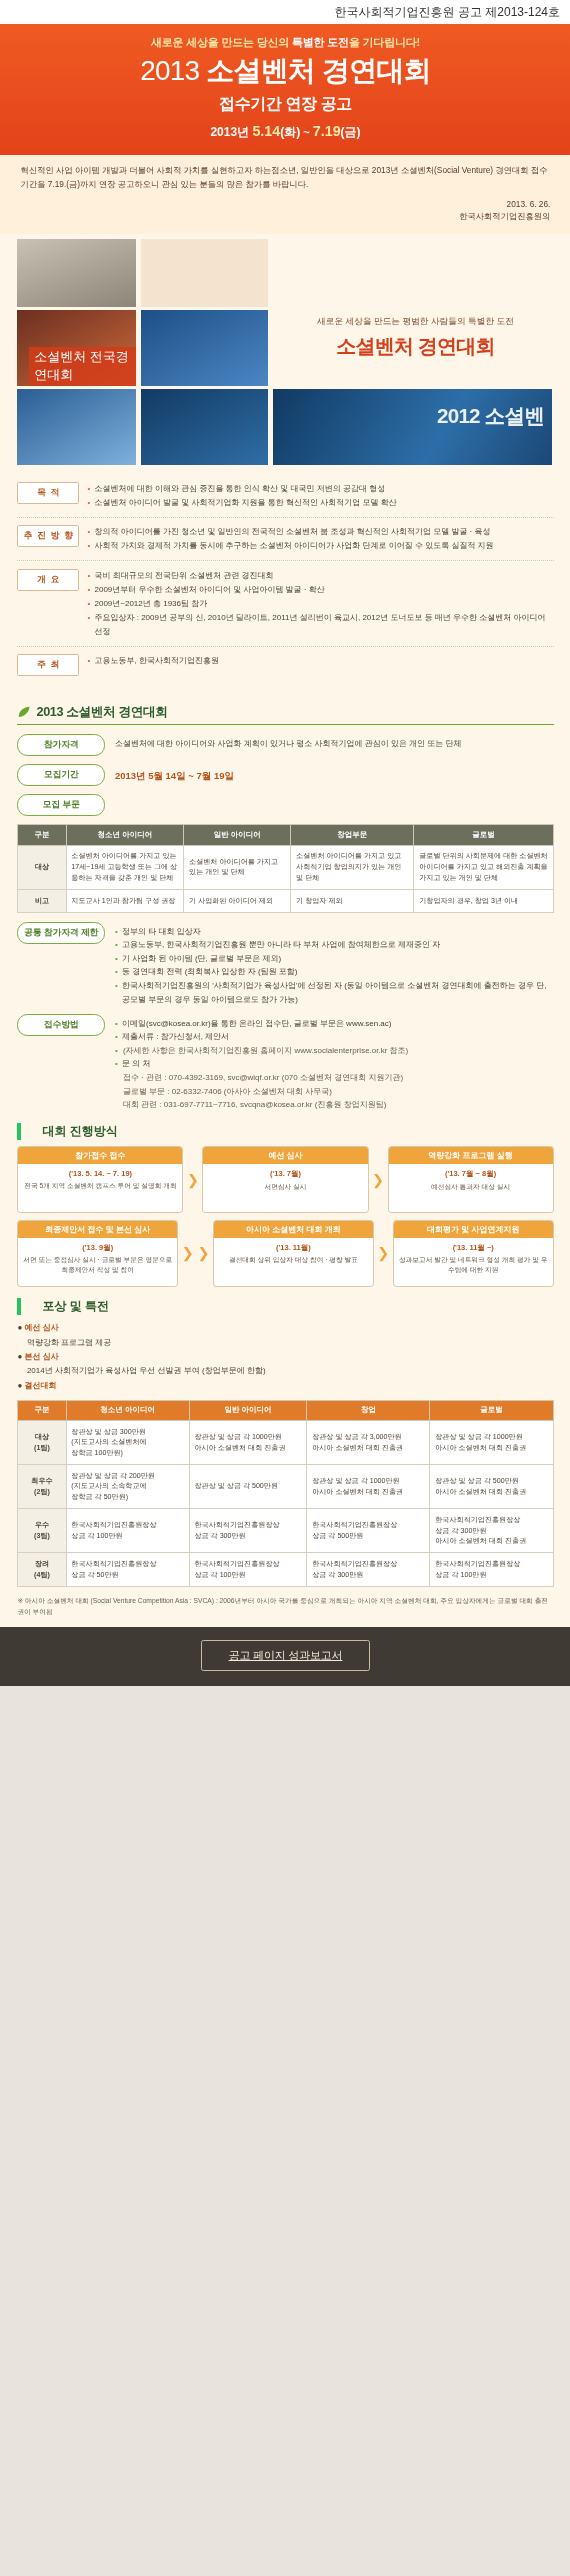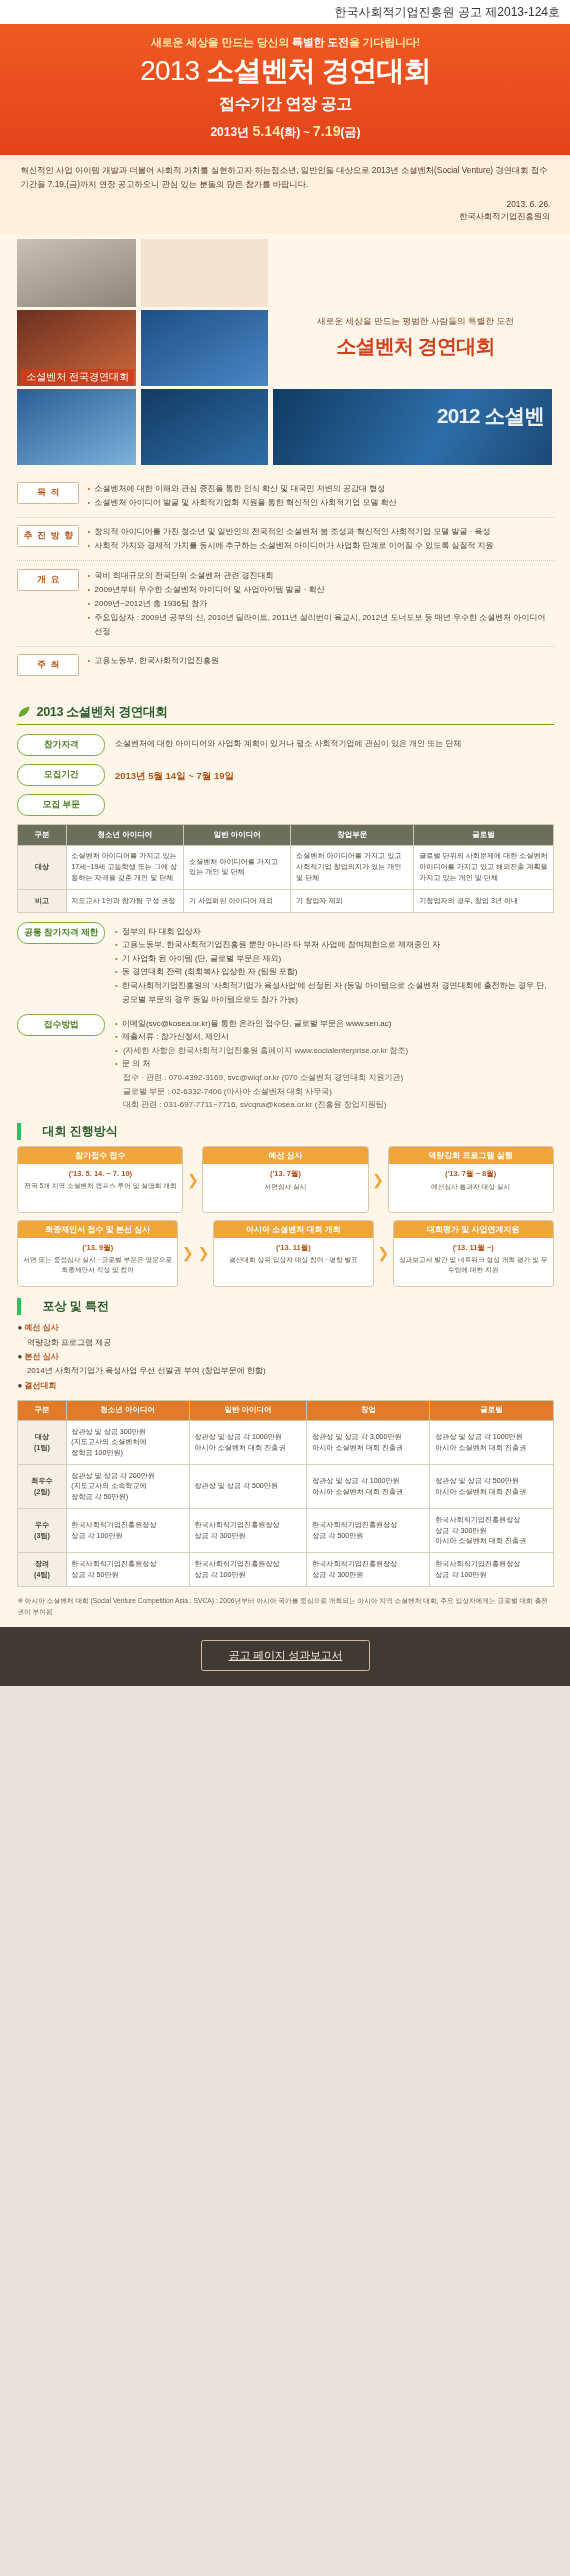--- a/index.html
+++ b/index.html
@@ -17,21 +17,21 @@
   .hero .dates{margin-top:8px;font-size:12px;font-weight:bold;}
   .hero .dates .d{color:#ffe9a8;font-size:14.3px;}
   .hero .dates .tilde{font-size:11px;}
 
   .intro{background:#fff0dc;padding:9.5px 20.6px 11px;font-size:8.3px;line-height:1.65;color:#5a3a22;}
   .intro .right{text-align:right;margin-top:6.3px;font-size:8.3px;line-height:1.5;}
 
   
   .collage{position:relative;height:238px;background:#fff6ea;padding:4.8px 11px 0;box-sizing:border-box;}
   .ph{position:absolute;overflow:hidden;}
-  .ph .cap{position:absolute;left:4px;bottom:0;background:rgba(210,60,25,.88);color:#fff;font-size:10px;padding:1.6px 4.8px;}
+  .ph .cap{position:absolute;left:12px;bottom:0;background:rgba(210,60,25,.88);color:#fff;font-size:13px;padding:1.6px 4.8px;}
   .p1{left:17.4px;top:4.8px;width:119px;height:68px;background:linear-gradient(160deg,#c9c2b4,#8d8578);}
   .p2{left:141px;top:4.8px;width:127px;height:68px;background:#f3e3cf;}
   .p3{left:17.4px;top:76px;width:119px;height:76px;background:linear-gradient(150deg,#6b2f20,#cf6a3c);}
   .p4{left:141px;top:76px;width:127px;height:76px;background:linear-gradient(150deg,#1d4f86,#4b87c4);}
   .p5{left:17.4px;top:155px;width:119px;height:76px;background:linear-gradient(150deg,#2a5d94,#7fb1dc);}
   .p6{left:141px;top:155px;width:127px;height:76px;background:linear-gradient(150deg,#123a63,#2f6ea6);}
   .p7{left:273px;top:155px;width:279px;height:76px;background:linear-gradient(120deg,#103a62,#2d6ea8 60%,#1b4876);}
   .p7 .yr{position:absolute;right:8px;top:12.7px;color:#fff;font-size:20.6px;font-weight:bold;opacity:.9;letter-spacing:-0.8px;}
   .collage .rt{position:absolute;left:279px;top:82px;width:273px;text-align:center;color:#d2401c;}
   .collage .rt .s1{font-size:8.7px;color:#7b4a2c;}

